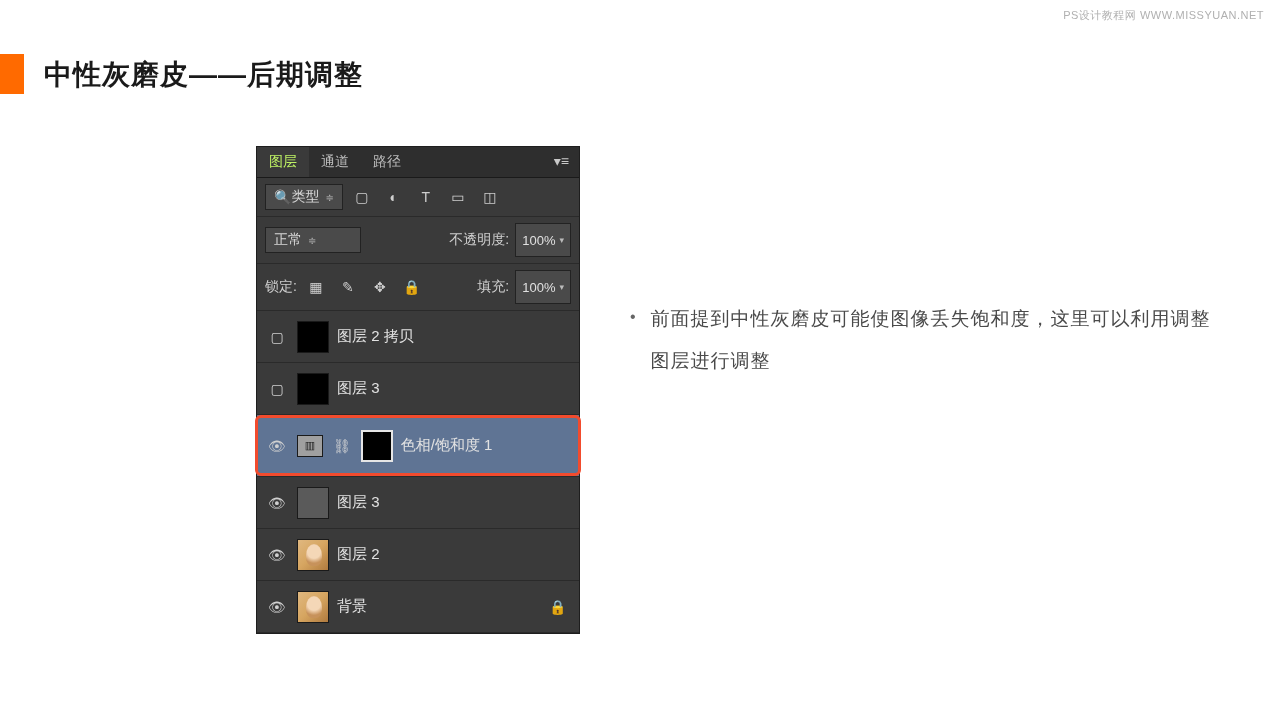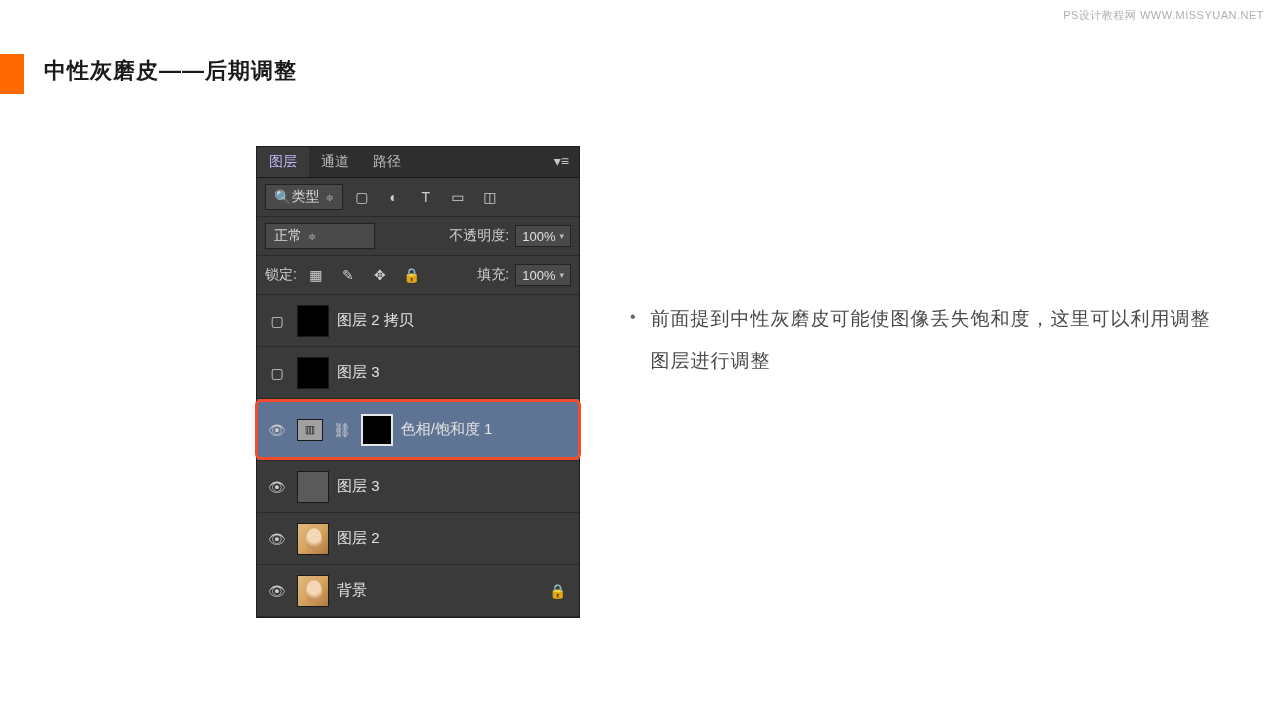--- a/index.html
+++ b/index.html
@@ -25,21 +25,21 @@
     left: 0;
     top: 54px;
     width: 24px;
     height: 40px;
     background: #ff6a00;
   }
   .title {
     position: absolute;
     left: 44px;
     top: 56px;
-    font-size: 22px;
+    font-size: 28px;
     font-weight: 700;
     color: #1a1a1a;
     letter-spacing: 1px;
   }
 
   
   .ps-panel {
     position: absolute;
     left: 256px;
     top: 146px;
@@ -49,21 +49,21 @@
     font-size: 14px;
     border: 1px solid #1e1e1e;
   }
   .ps-tabs { display: flex; background: #2e2e2e; border-bottom: 1px solid #1a1a1a; }
   .ps-tab {
     padding: 6px 12px;
     font-size: 14px;
     color: #bcbcbc;
     position: relative;
   }
-  .ps-tab.active { background: #3a3a3a; color: #c4b5fd; }
+  .ps-tab.active { background: #3a3a3a; color: #bef264; }
   .ps-tabs .panel-menu {
     margin-left: auto;
     padding: 6px 10px;
     color: #c9c9c9;
     font-size: 14px;
   }
 
   .ps-filter-row, .ps-blend-row, .ps-lock-row {
     display: flex;
     align-items: center;
@@ -90,21 +90,21 @@
     justify-content: center;
     color: #cfcfcf;
     font-size: 14px;
   }
   .ps-label { font-size: 14px; color: #cfcfcf; }
   .ps-value {
     background: #4a4a4a;
     border: 1px solid #222;
     color: #e0e0e0;
     height: 22px;
-    padding: 0 6px;
+    padding: 16px 6px;
     display: inline-flex;
     align-items: center;
     font-size: 13px;
   }
   .ps-value .arrow { margin-left: 4px; font-size: 9px; color: #bbb; }
 
   .layer-list { display: flex; flex-direction: column; }
   .layer-row {
     display: flex;
     align-items: center;
@@ -223,21 +223,21 @@
       <span class="arrow">≑</span>
     </div>
     <span class="ps-icon-btn">▢</span>
     <span class="ps-icon-btn">◐</span>
     <span class="ps-icon-btn">T</span>
     <span class="ps-icon-btn">▭</span>
     <span class="ps-icon-btn">◫</span>
   </div>
 
   <div class="ps-blend-row">
-    <div class="ps-select" style="width:110px;">
+    <div class="ps-select" style="width:96px;">
       <span>正常</span>
       <span class="arrow">≑</span>
     </div>
     <span class="ps-label" style="margin-left:auto;">不透明度:</span>
     <div class="ps-value">
       <span>100%</span>
       <span class="arrow">▾</span>
     </div>
   </div>
 

